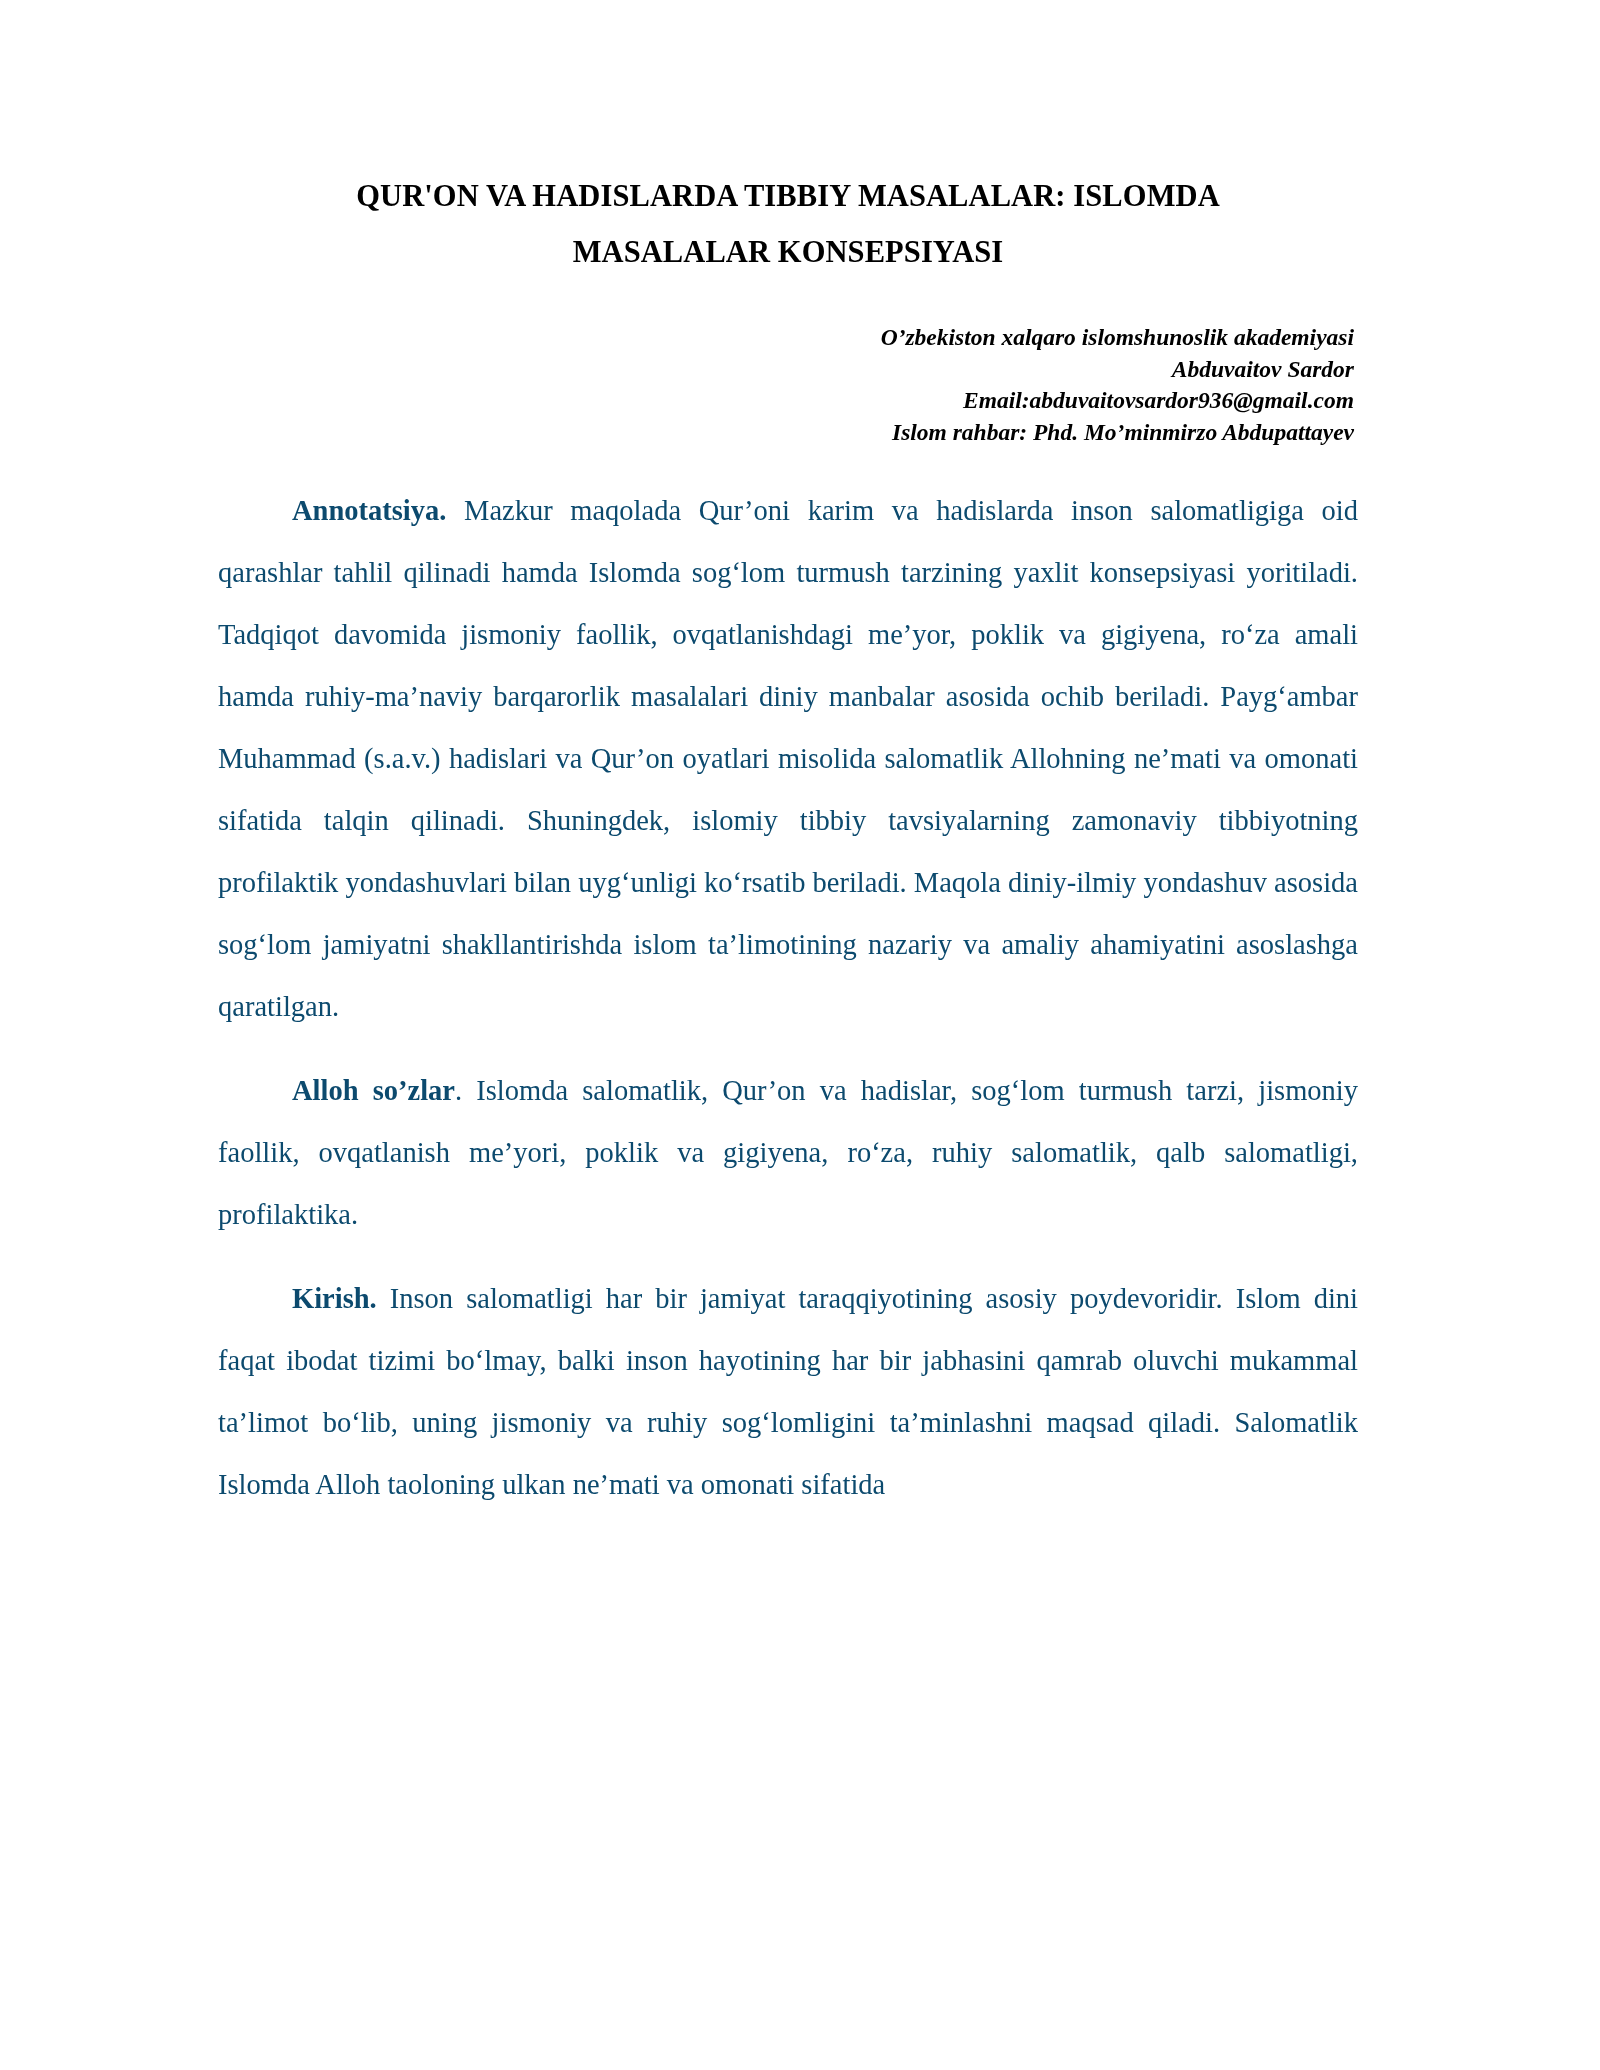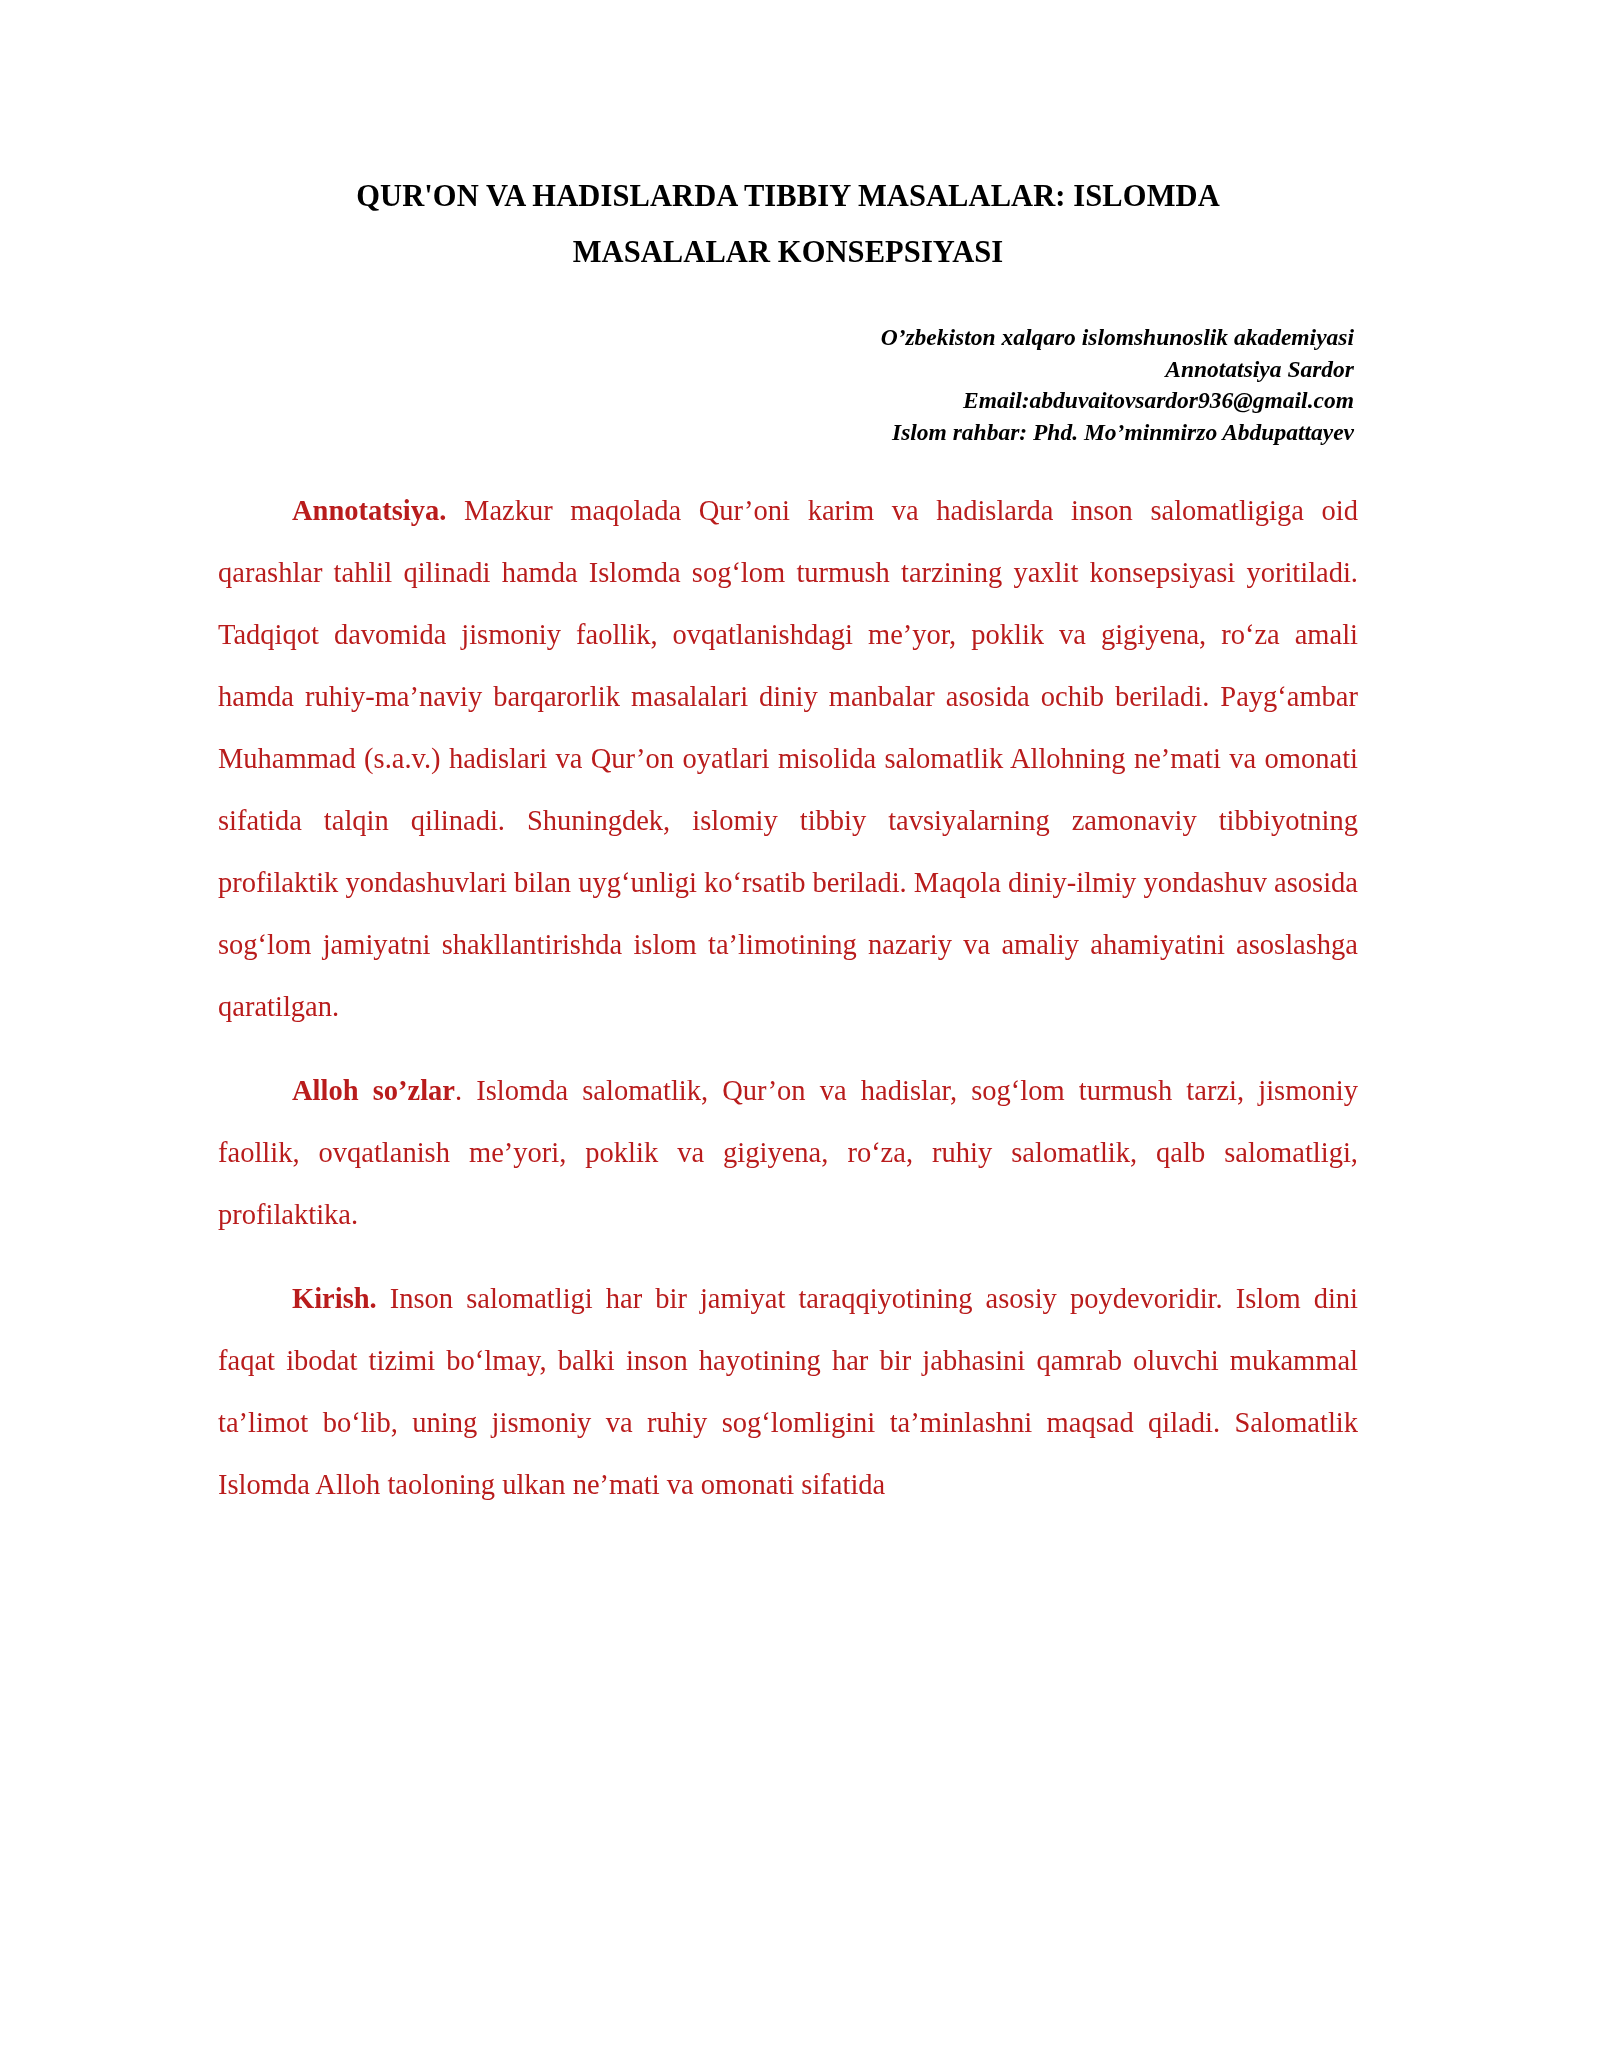--- a/index.html
+++ b/index.html
@@ -65,21 +65,21 @@
     margin-top: 32px;
   }
   p.para {
     margin: 0 0 0 0;
     padding: 0;
     text-align: justify;
     text-justify: inter-word;
     font-size: 28.5px;
     line-height: 62px;
     text-indent: 74px;
-    color: #b91c1c;
+    color: #0c4a6e;
   }
   p.para + p.para {
     margin-top: 22px;
   }
   p.para .lead {
     font-weight: bold;
   }
   .last-clip {
     
     overflow: hidden;
@@ -91,21 +91,21 @@
 <div class="page">
   <div class="content">
 
     <div class="title-block">
       <div class="title-line">QUR'ON VA HADISLARDA TIBBIY MASALALAR: ISLOMDA</div>
       <div class="title-line">MASALALAR KONSEPSIYASI</div>
     </div>
 
     <div class="author-block">
       <div class="author-line">O’zbekiston xalqaro islomshunoslik akademiyasi</div>
-      <div class="author-line">Annotatsiya Sardor</div>
+      <div class="author-line">Abduvaitov Sardor</div>
       <div class="author-line">Email:abduvaitovsardor936@gmail.com</div>
       <div class="author-line">Islom rahbar: Phd. Mo’minmirzo Abdupattayev</div>
     </div>
 
     <div class="body-block">
 
       <p class="para"><span class="lead">Annotatsiya.</span><span> Mazkur maqolada Qur’oni karim va hadislarda inson salomatligiga oid qarashlar tahlil qilinadi hamda Islomda sog‘lom turmush tarzining yaxlit konsepsiyasi yoritiladi. Tadqiqot davomida jismoniy faollik, ovqatlanishdagi me’yor, poklik va gigiyena, ro‘za amali hamda ruhiy-ma’naviy barqarorlik masalalari diniy manbalar asosida ochib beriladi. Payg‘ambar Muhammad (s.a.v.) hadislari va Qur’on oyatlari misolida salomatlik Allohning ne’mati va omonati sifatida talqin qilinadi. Shuningdek, islomiy tibbiy tavsiyalarning zamonaviy tibbiyotning profilaktik yondashuvlari bilan uyg‘unligi ko‘rsatib beriladi. Maqola diniy-ilmiy yondashuv asosida sog‘lom jamiyatni shakllantirishda islom ta’limotining nazariy va amaliy ahamiyatini asoslashga qaratilgan.</span></p>
 
       <p class="para"><span class="lead">Alloh so’zlar</span><span>. Islomda salomatlik, Qur’on va hadislar, sog‘lom turmush tarzi, jismoniy faollik, ovqatlanish me’yori, poklik va gigiyena, ro‘za, ruhiy salomatlik, qalb salomatligi, profilaktika.</span></p>
 

